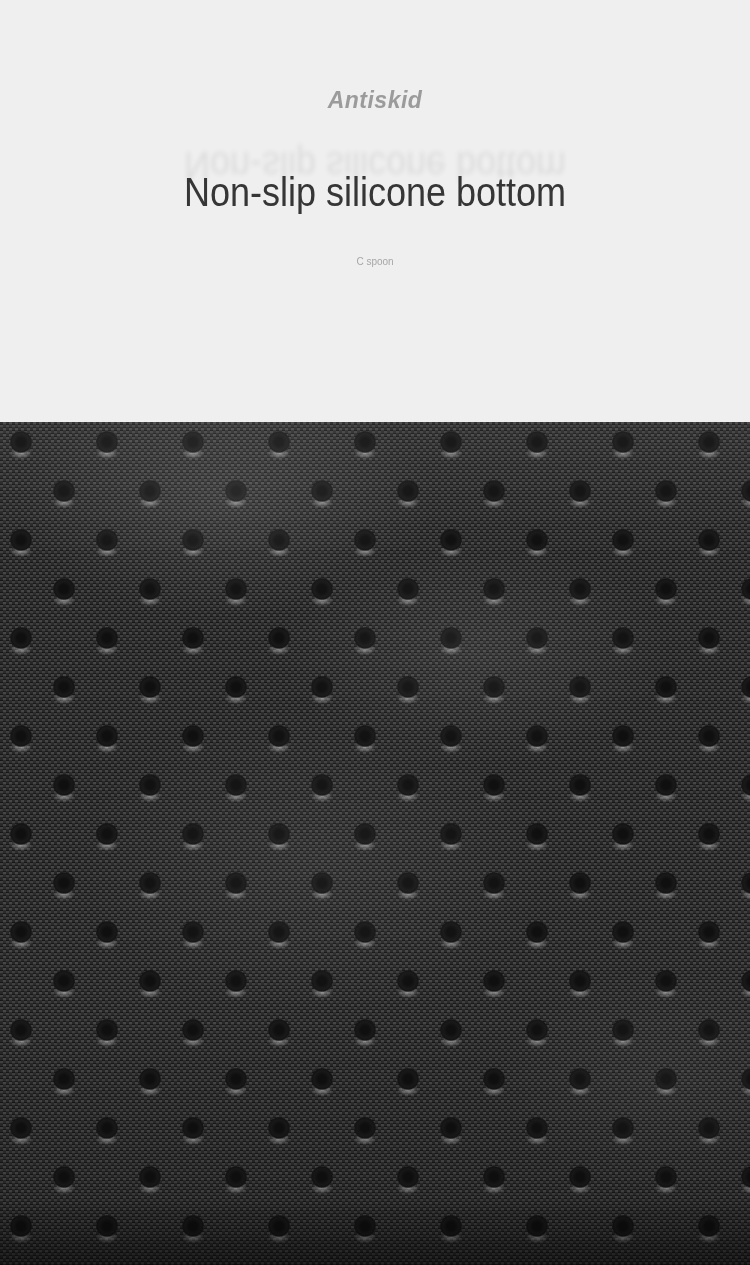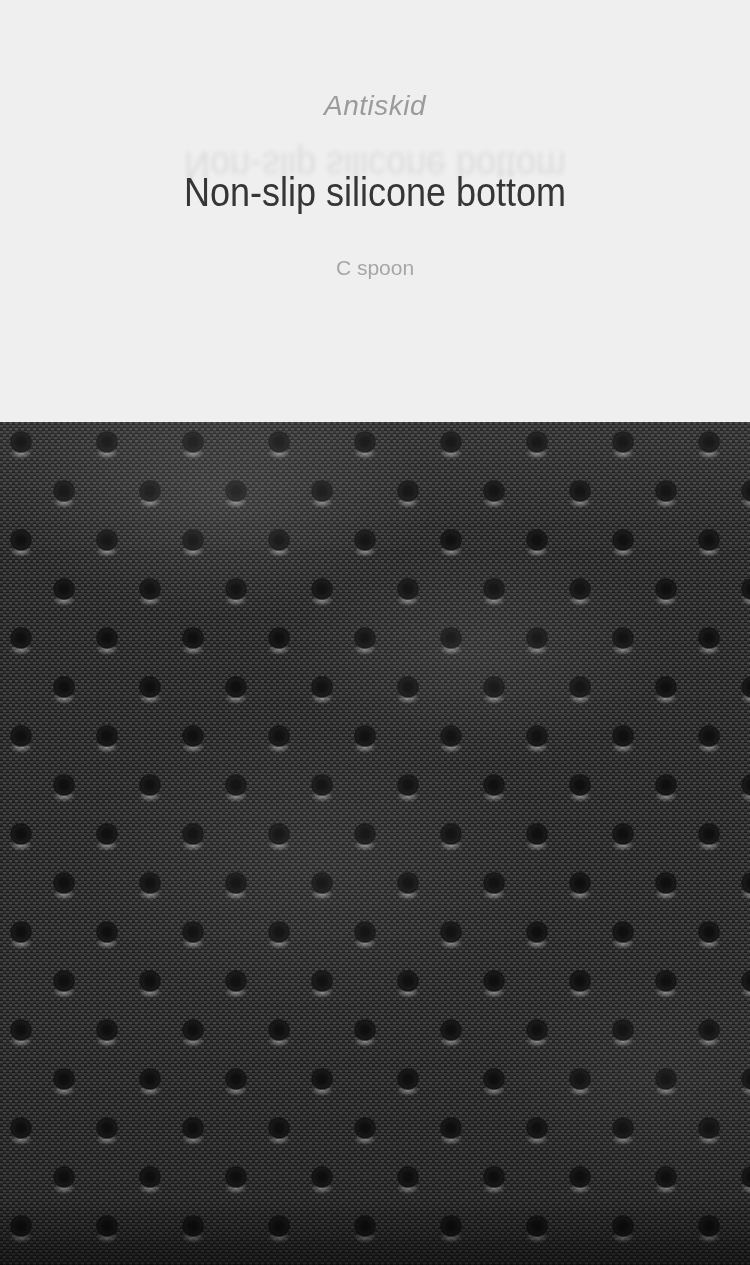--- a/index.html
+++ b/index.html
@@ -24,27 +24,26 @@
   }
   .txt {
     position: absolute;
     left: 0;
     width: 100%;
     text-align: center;
     white-space: nowrap;
   }
   .tagline {
     top: 86px;
-    font-size: 28px;
+    font-size: 23px;
     line-height: 28px;
-    font-weight: normal;
+    font-weight: bold;
     font-style: italic;
     letter-spacing: 0.5px;
     color: var(--tagline-color, #9b9b9b);
-    margin-top: 6px;
   }
   .headline {
     top: 144px;
     font-size: 40px;
     line-height: 42px;
     font-weight: 400;
     color: var(--headline-color, #363636);
     transform: scaleX(0.9);
     transform-origin: 50% 50%;
   }
@@ -54,22 +53,22 @@
     line-height: 42px;
     font-weight: 400;
     color: var(--headline-color, #363636);
     transform: scaleX(0.9) scaleY(-1);
     transform-origin: 50% 0%;
     opacity: 0.10;
     filter: blur(2.5px);
     pointer-events: none;
   }
   .caption {
-    top: 258px;
-    font-size: 21px;
+    top: 252px;
+    font-size: 10px;
     line-height: 19px;
     color: var(--caption-color, #a6a6a6);
   }
   .description {
     top: 305px;
     font-size: 17.5px;
     line-height: 22px;
     color: var(--description-color, #8a8a8a);
   }
 

